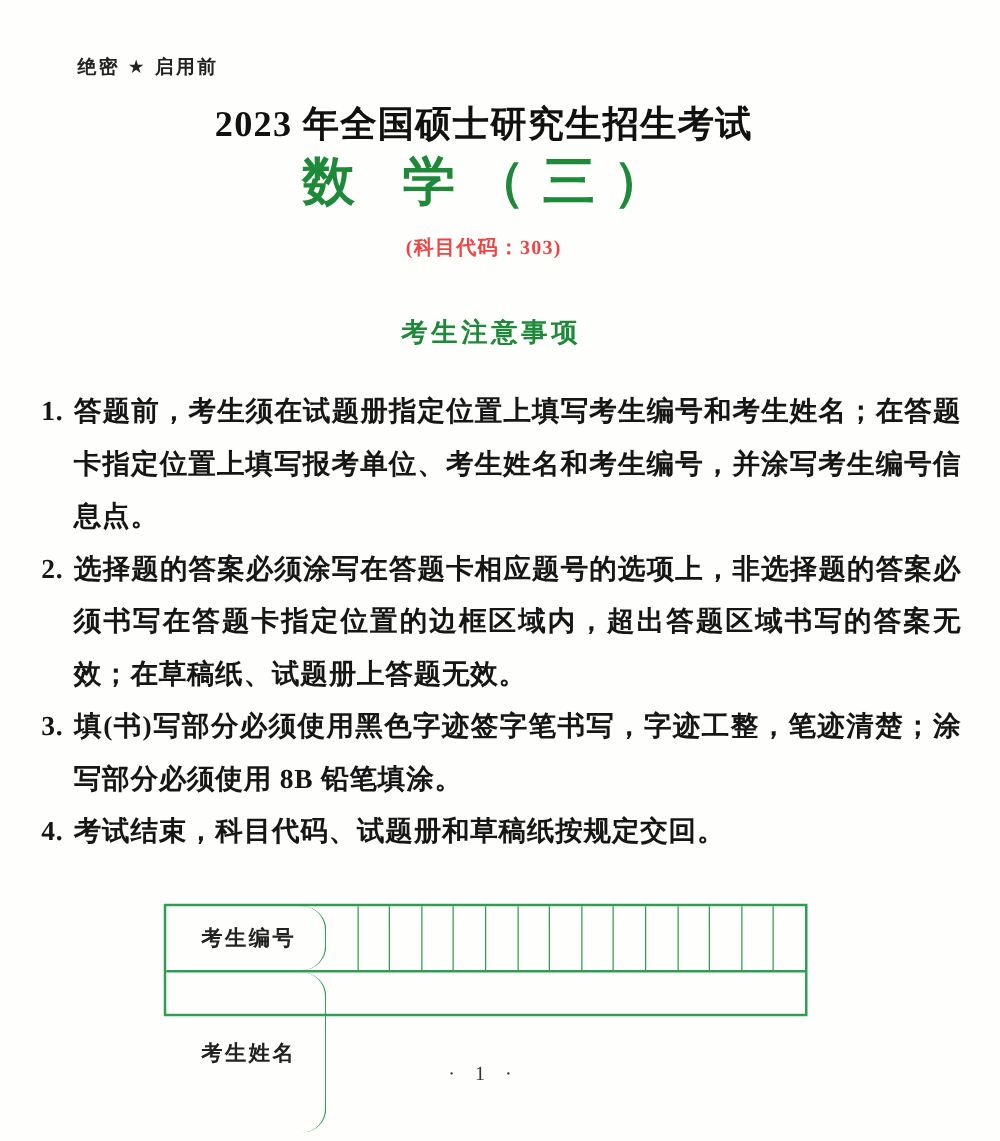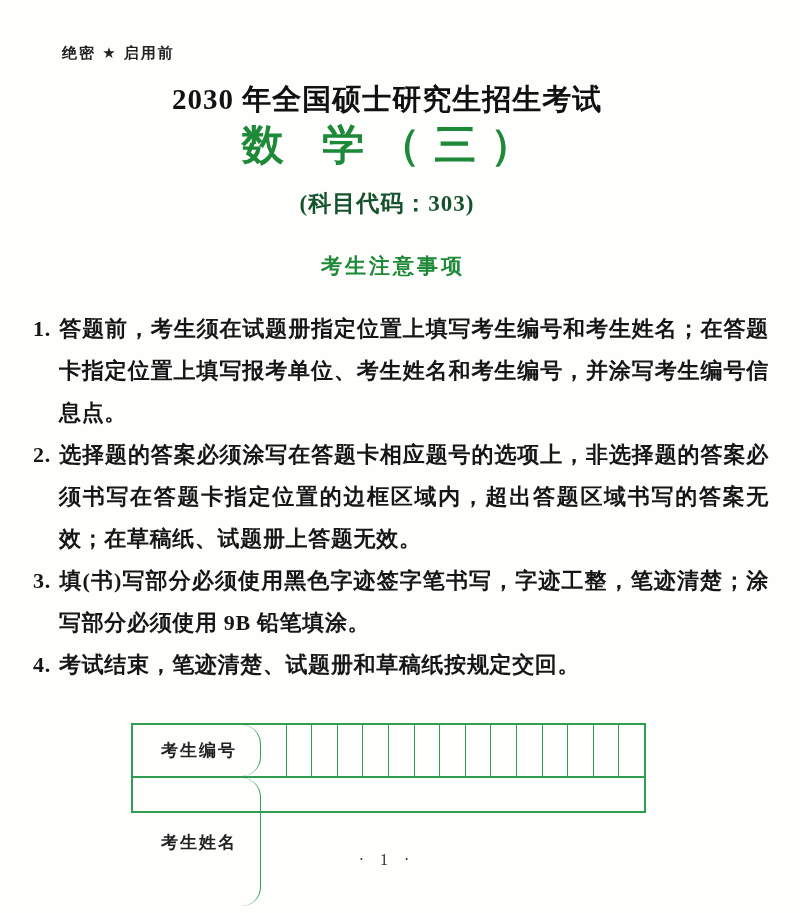--- a/index.html
+++ b/index.html
@@ -43,24 +43,24 @@
   .subject-title {
     top: 117px;
     font-size: 42px;
     font-weight: bold;
     letter-spacing: 14px;
     text-indent: 14px;
     text-align: center;
   }
   .subject-code {
     top: 188px;
-    font-size: 23px;
+    font-size: 16px;
     font-weight: bold;
     letter-spacing: 1px;
-    color: #14532d;
+    color: #ef4444;
   }
   .notice-heading {
     top: 252px;
     font-size: 21px;
     font-weight: bold;
     letter-spacing: 3px;
     font-family: "Liberation Sans", "DejaVu Sans", sans-serif;
     margin-left: 12px;
   }
   .notices {
@@ -134,40 +134,40 @@
     color: #333;
   }
 </style>
 </head>
 <body>
 
 <div class="page">
 
   <div class="classification">绝密 ★ 启用前</div>
 
-  <div class="centered exam-title">2030 年全国硕士研究生招生考试</div>
+  <div class="centered exam-title">2023 年全国硕士研究生招生考试</div>
 
   <div class="centered subject-title" style="color: rgb(30, 138, 57);">数 学（三）</div>
 
   <div class="centered subject-code">(科目代码：303)</div>
 
   <div class="centered notice-heading" style="color: rgb(30, 138, 57);">考生注意事项</div>
 
   <ol class="notices">
     <li>
       <span class="num">1.</span><span>答题前，考生须在试题册指定位置上填写考生编号和考生姓名；在答题卡指定位置上填写报考单位、考生姓名和考生编号，并涂写考生编号信息点。</span>
     </li>
     <li>
       <span class="num">2.</span><span>选择题的答案必须涂写在答题卡相应题号的选项上，非选择题的答案必须书写在答题卡指定位置的边框区域内，超出答题区域书写的答案无效；在草稿纸、试题册上答题无效。</span>
     </li>
     <li>
-      <span class="num">3.</span><span>填(书)写部分必须使用黑色字迹签字笔书写，字迹工整，笔迹清楚；涂写部分必须使用 9B 铅笔填涂。</span>
+      <span class="num">3.</span><span>填(书)写部分必须使用黑色字迹签字笔书写，字迹工整，笔迹清楚；涂写部分必须使用 8B 铅笔填涂。</span>
     </li>
     <li>
-      <span class="num">4.</span><span>考试结束，笔迹清楚、试题册和草稿纸按规定交回。</span>
+      <span class="num">4.</span><span>考试结束，科目代码、试题册和草稿纸按规定交回。</span>
     </li>
   </ol>
 
   <div class="grid-table">
     <div class="grid-row row-number">
       <div class="grid-label">考生编号</div>
       <div class="grid-cells">
           <div class="digit-cell"></div>
           <div class="digit-cell"></div>
           <div class="digit-cell"></div>

